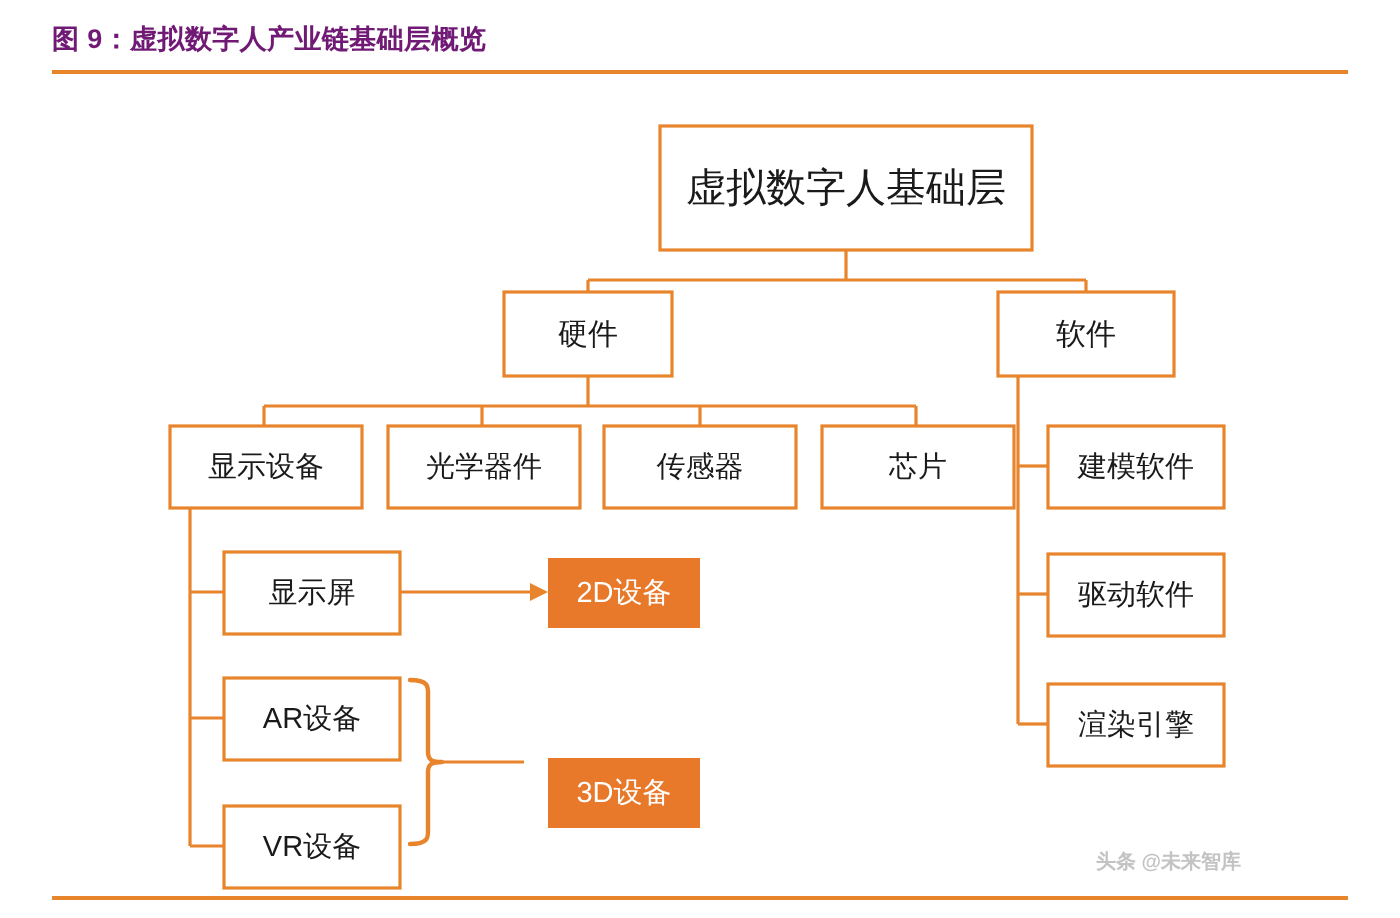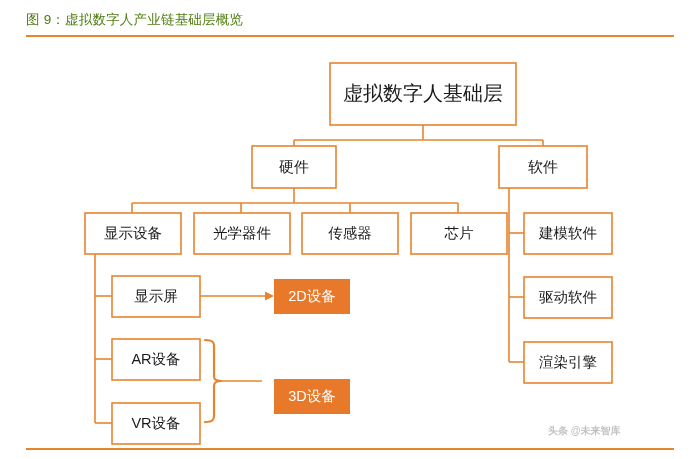--- a/index.html
+++ b/index.html
@@ -25,22 +25,22 @@
     left: 0;
     top: 0;
     width: 700px;
     height: 44px;
   }
   .title-text {
     position: absolute;
     left: 26px;
     top: 11px;
     font-size: 13.5px;
-    font-weight: normal;
-    color: #4d7c0f;
+    font-weight: bold;
+    color: #701a75;
     letter-spacing: 0.2px;
     white-space: nowrap;
   }
   .title-rule {
     position: absolute;
     left: 26px;
     top: 35px;
     width: 648px;
     height: 2px;
     background: #E8842C;

